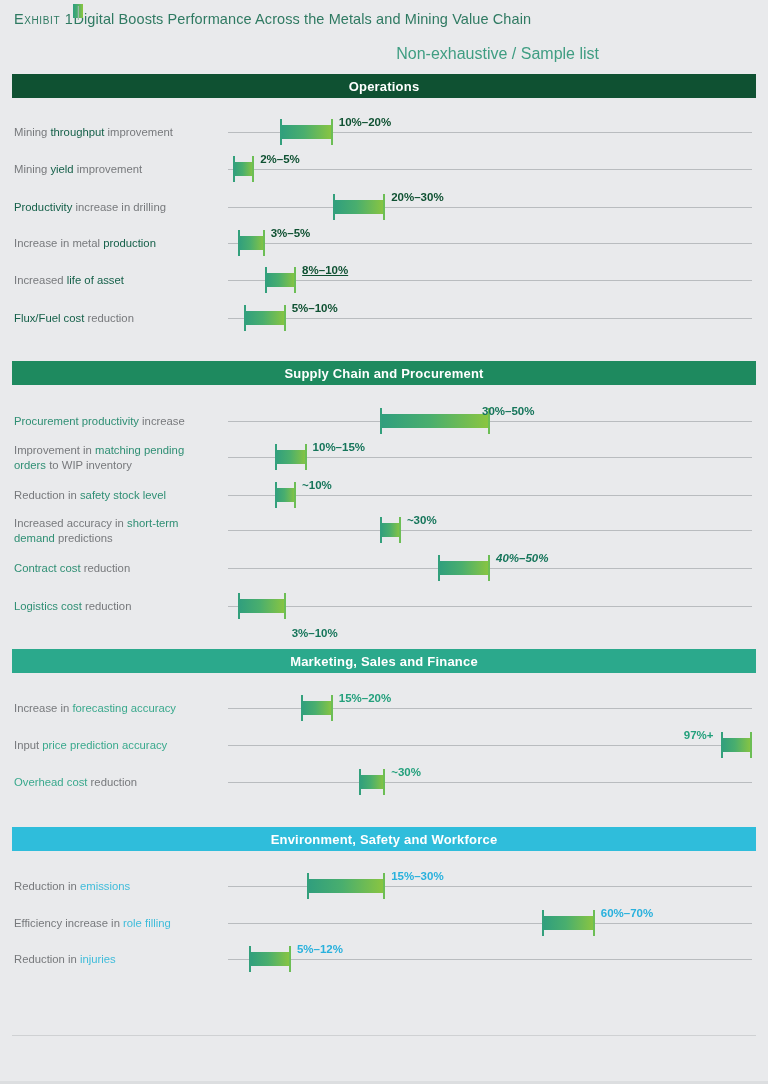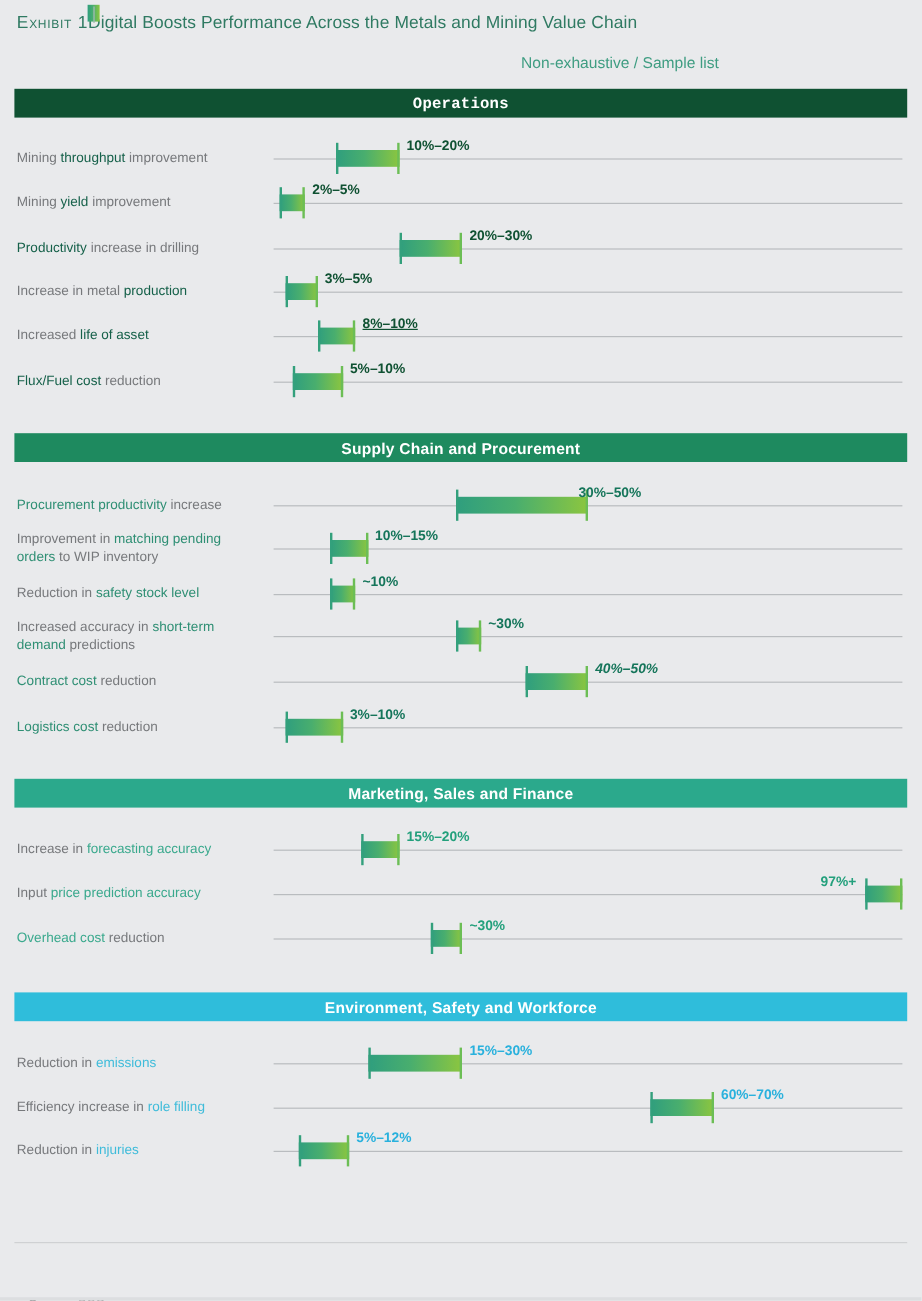--- a/index.html
+++ b/index.html
@@ -16,21 +16,21 @@
   
   .title{
     position:absolute;left:14px;top:11px;
     font-size:14.5px;color:#2f7a62;letter-spacing:.1px;white-space:nowrap;
   }
   .title .ex{font-variant:small-caps;letter-spacing:.6px;}
   .title .bar{color:#9ab9ad;padding:0 3px;font-weight:300;}
   .title .rest{color:#2f7a62;}
   .subnote{
     position:absolute;right:18px;top:45px;
-    font-size:13px;color:#3f9d82;white-space:nowrap;padding-left:40px;
+    font-size:16px;color:#3f9d82;white-space:nowrap;padding-left:40px;
   }
 
   
   .section{position:absolute;left:0;width:768px;}
   .secbar{
     position:absolute;left:12px;width:744px;height:24px;
     display:flex;align-items:center;justify-content:center;
     color:#ffffff;font-size:13px;font-weight:bold;letter-spacing:.2px;
   }
 
@@ -91,21 +91,21 @@
 
 <div class="page">
 
   <div class="title">
     <span class="ex">Exhibit 1</span><span class="bar">|</span><span class="rest">Digital Boosts Performance Across the Metals and Mining Value Chain</span>
   </div>
   <div class="subnote">Non-exhaustive / Sample list</div>
 
   <div id="sections-host">
       <div class="section">
-        <div class="secbar" style="top: 74px; background: rgb(15, 81, 50); font-family: Liberation Mono, monospace;">
+        <div class="secbar" style="top: 74px; background: rgb(15, 81, 50);">
           <span>Operations</span>
         </div>
         <div class="row" style="top: 132px;">
           <div class="rowlabel"><span>Mining </span><em style="color: rgb(22, 97, 74);">throughput</em><span> improvement</span></div>
           <div class="track" style="background: rgb(185, 188, 191);"></div>
           <div class="bar" style="left: 280.4px; width: 52.4px;"></div>
           <div class="cap left" style="left: 280.4px;"></div>
           <div class="cap" style="left: 330.8px;"></div>
           <div class="vlabel right" style="color: rgb(15, 81, 50); left: 332.8px;">10%–20%</div>
         </div>
@@ -193,21 +193,21 @@
           <div class="cap left" style="left: 437.6px;"></div>
           <div class="cap" style="left: 488px;"></div>
           <div class="vlabel right" style="color: rgb(21, 117, 90); left: 490px; font-style: italic;">40%–50%</div>
         </div>
         <div class="row" style="top: 606px;">
           <div class="rowlabel"><em style="color: rgb(47, 143, 116);">Logistics cost</em><span> reduction</span></div>
           <div class="track" style="background: rgb(185, 188, 191);"></div>
           <div class="bar" style="left: 238.48px; width: 47.16px;"></div>
           <div class="cap left" style="left: 238.48px;"></div>
           <div class="cap" style="left: 283.64px;"></div>
-          <div class="vlabel right" style="color: rgb(21, 117, 90); left: 285.64px;">3%–10%</div>
+          <div class="vlabel right" style="color: rgb(21, 117, 90); left: 285.64px; margin-top: 37px;">3%–10%</div>
         </div>
       </div>
       <div class="section">
         <div class="secbar" style="top: 649px; background: rgb(43, 169, 140);">
           <span>Marketing, Sales and Finance</span>
         </div>
         <div class="row" style="top: 708px;">
           <div class="rowlabel"><span>Increase in </span><em style="color: rgb(58, 169, 141);">forecasting accuracy</em></div>
           <div class="track" style="background: rgb(185, 188, 191);"></div>
           <div class="bar" style="left: 301.36px; width: 31.44px;"></div>

